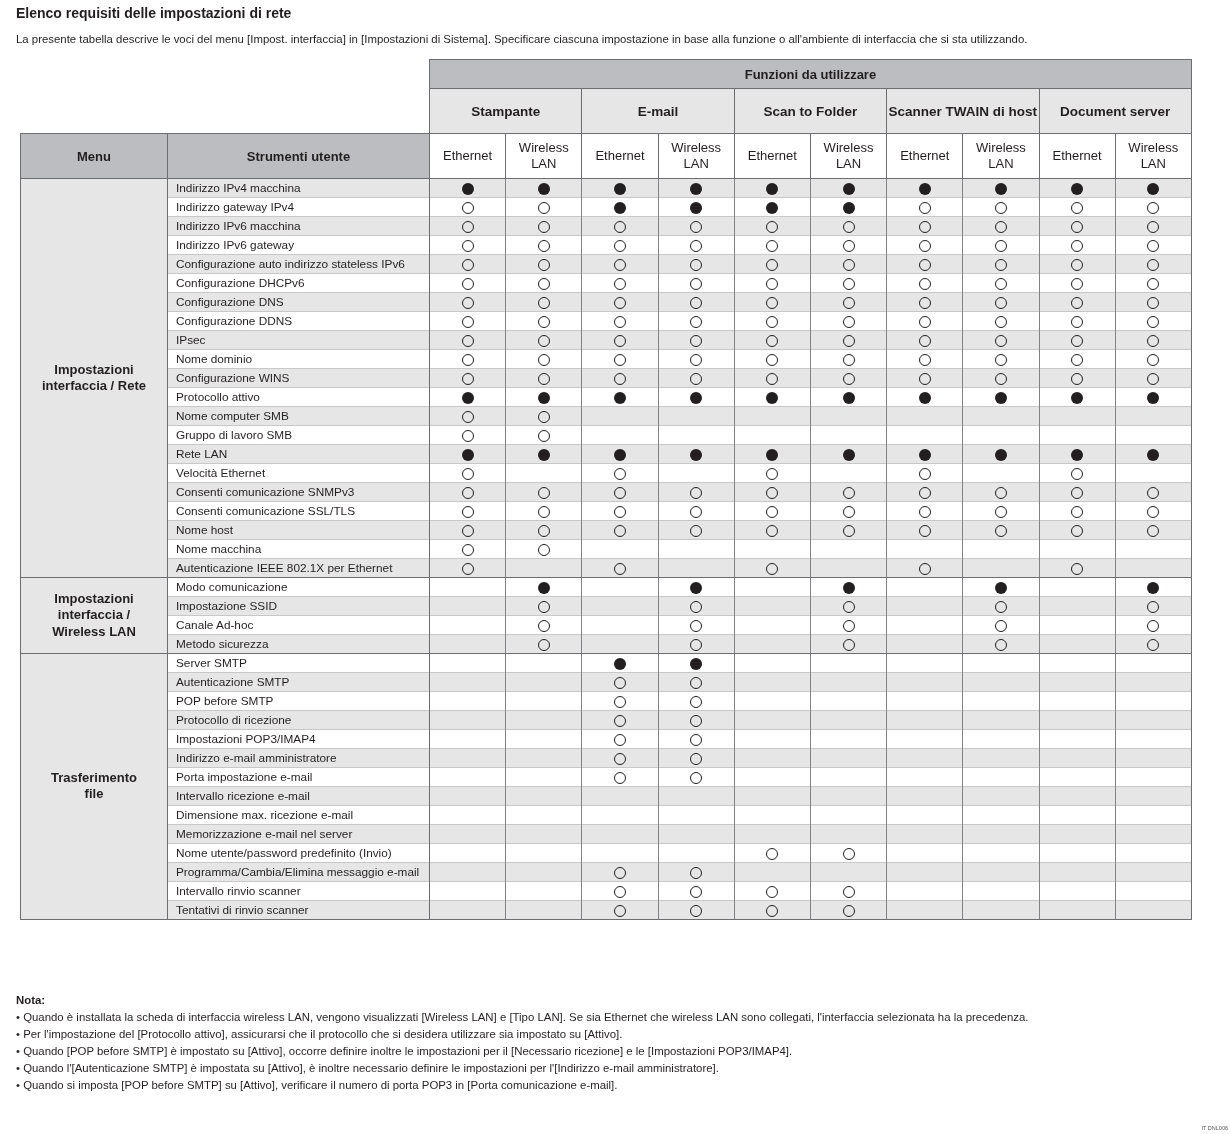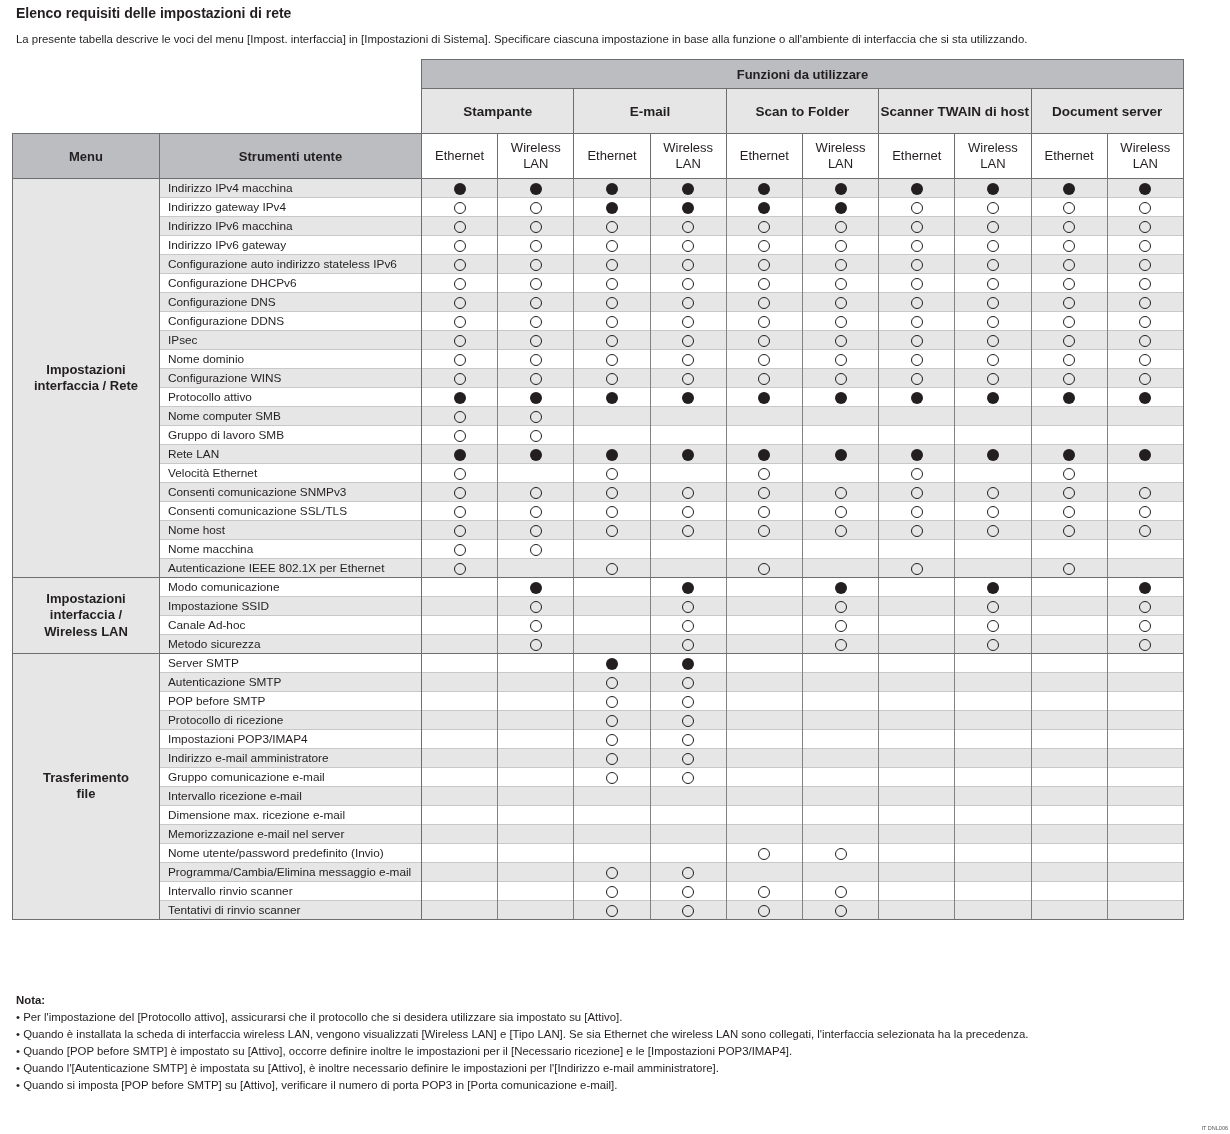--- a/index.html
+++ b/index.html
@@ -7,21 +7,21 @@
          font-family: "Liberation Sans", sans-serif; color: #231f20; }
   .title { position: absolute; left: 16px; top: 5px; font-size: 14px; font-weight: bold; text-align: right; }
   .desc { position: absolute; left: 16px; top: 33px; font-size: 11.4px; }
   .legend { position: absolute; left: 24px; font-size: 12.5px; line-height: 16px; }
   .legend.l1 { top: 66px; }
   .legend.l2 { top: 94px; width: 120px; }
   .sym { display: inline-block; width: 11px; height: 11px; border-radius: 50%; box-sizing: border-box; vertical-align: -1px; }
   .sym.filled { background: #231f20; }
   .sym.open { border: 1.3px solid #231f20; background: transparent; }
 
-  table.req { position: absolute; left: 12px; top: 59px; border-collapse: collapse; table-layout: fixed; }
+  table.req { position: absolute; left: 20px; top: 59px; border-collapse: collapse; table-layout: fixed; }
   table.req td, table.req th { padding: 0; box-sizing: border-box; text-align: center; vertical-align: middle; }
   table.req th { font-weight: bold; }
   .corner { border: none; background: #fff; }
   .hdr-dark { background: #bcbdc0; border: 1.5px solid #6d6e71; font-size: 13px; }
   .hdr-group { background: #e6e6e6; border: 1.5px solid #6d6e71; font-size: 13.5px; }
   .hdr-sub { background: #ffffff; border: 1px solid #6d6e71; border-bottom: 1.5px solid #6d6e71; font-size: 13px; font-weight: normal !important; line-height: 16px; }
   .menu-cell { background: #e6e6e6; border: 1.5px solid #6d6e71; font-weight: bold; font-size: 13px; line-height: 16.5px; }
   tr.row td { height: 18.97px; border-top: 1.5px solid #c8c8c8; }
   tr.row.even td.setting, tr.row.even td.cell { background: #e6e6e6; }
   tr.row.odd td.setting, tr.row.odd td.cell { background: #ffffff; }
@@ -494,21 +494,21 @@
         <td class="cell" style="border-left: 1.5px solid rgb(109, 110, 113);"><span class="mark opt"></span></td>
         <td class="cell"><span class="mark opt"></span></td>
         <td class="cell" style="border-left: 1.5px solid rgb(109, 110, 113);"></td>
         <td class="cell"></td>
         <td class="cell" style="border-left: 1.5px solid rgb(109, 110, 113);"></td>
         <td class="cell"></td>
         <td class="cell" style="border-left: 1.5px solid rgb(109, 110, 113);"></td>
         <td class="cell last"></td>
       </tr>
       <tr class="row odd">
-        <td class="setting">Gruppo comunicazione e-mail</td>
+        <td class="setting">Porta impostazione e-mail</td>
         <td class="cell"></td>
         <td class="cell"></td>
         <td class="cell" style="border-left: 1.5px solid rgb(109, 110, 113);"><span class="mark opt"></span></td>
         <td class="cell"><span class="mark opt"></span></td>
         <td class="cell" style="border-left: 1.5px solid rgb(109, 110, 113);"></td>
         <td class="cell"></td>
         <td class="cell" style="border-left: 1.5px solid rgb(109, 110, 113);"></td>
         <td class="cell"></td>
         <td class="cell" style="border-left: 1.5px solid rgb(109, 110, 113);"></td>
         <td class="cell last"></td>
@@ -603,20 +603,20 @@
         <td class="cell"></td>
         <td class="cell" style="border-left: 1.5px solid rgb(109, 110, 113);"></td>
         <td class="cell last"></td>
       </tr>
     </tbody>
 </table>
 
 <div class="notes">
   <div class="nh">Nota:</div>
   <div id="notes-list">
+      <div>• Quando è installata la scheda di interfaccia wireless LAN, vengono visualizzati [Wireless LAN] e [Tipo LAN]. Se sia Ethernet che wireless LAN sono collegati, l'interfaccia selezionata ha la precedenza.</div>
       <div>• Per l'impostazione del [Protocollo attivo], assicurarsi che il protocollo che si desidera utilizzare sia impostato su [Attivo].</div>
-      <div>• Quando è installata la scheda di interfaccia wireless LAN, vengono visualizzati [Wireless LAN] e [Tipo LAN]. Se sia Ethernet che wireless LAN sono collegati, l'interfaccia selezionata ha la precedenza.</div>
       <div>• Quando [POP before SMTP] è impostato su [Attivo], occorre definire inoltre le impostazioni per il [Necessario ricezione] e le [Impostazioni POP3/IMAP4].</div>
       <div>• Quando l'[Autenticazione SMTP] è impostata su [Attivo], è inoltre necessario definire le impostazioni per l'[Indirizzo e-mail amministratore].</div>
       <div>• Quando si imposta [POP before SMTP] su [Attivo], verificare il numero di porta POP3 in [Porta comunicazione e-mail].</div>
     </div>
 </div>
 <div class="code">IT DNL006</div>
 
 </body></html>

